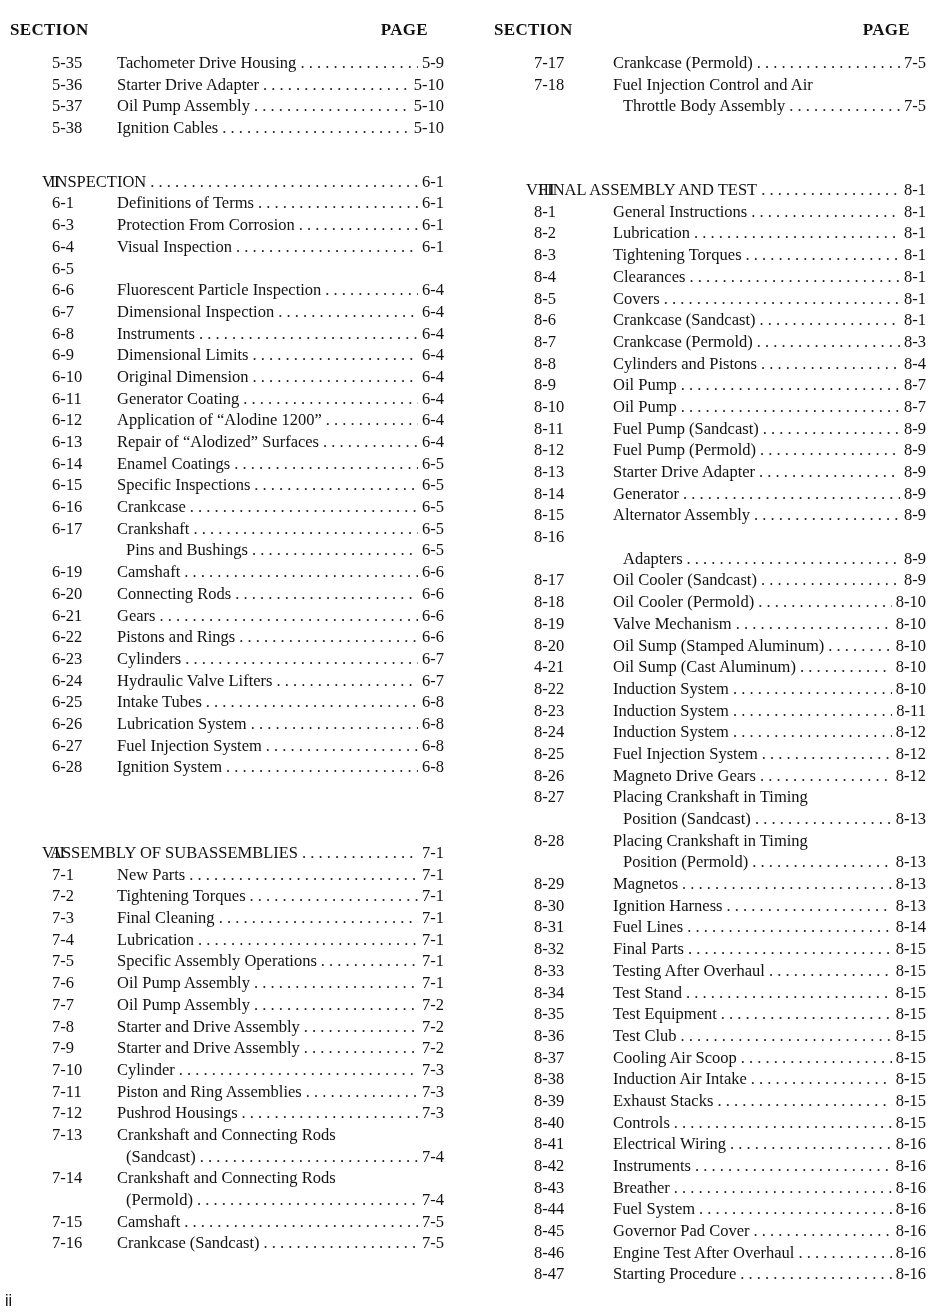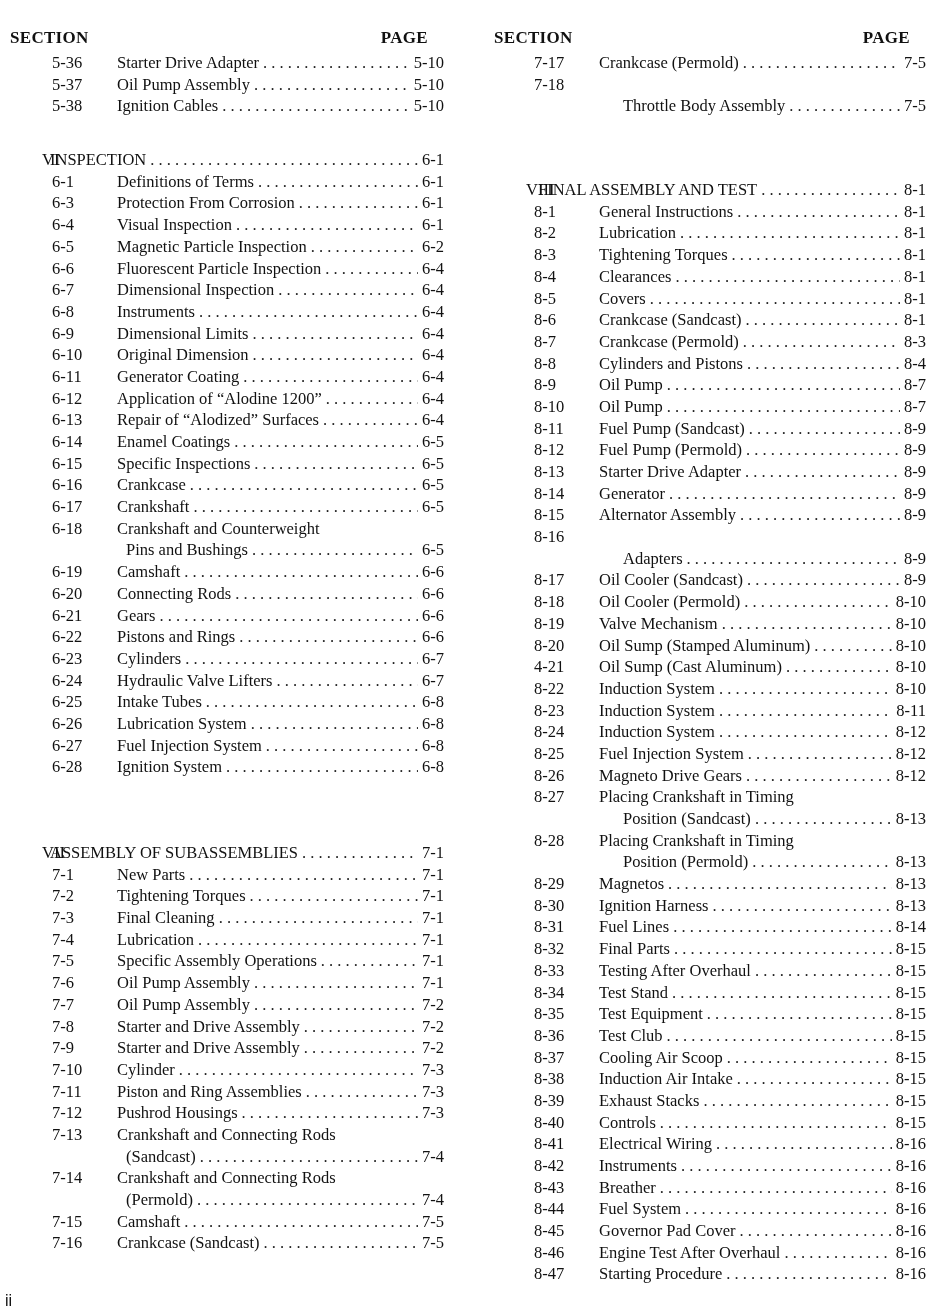--- a/index.html
+++ b/index.html
@@ -6,21 +6,21 @@
   body {
     width: 935px; height: 1315px; position: relative; overflow: hidden;
     font-family: "Liberation Serif", "DejaVu Serif", serif;
     color: #111111;
   }
   .col { position: absolute; top: 0; }
   .col-left { left: 10px; width: 434px; }
   .col-right { left: 494px; width: 432px; }
   .hdr {
     position: absolute; top: 20px; left: 0; right: 0; height: 22px;
-    font-weight: bold; font-size: 17px; letter-spacing: 0.3px; margin-top: 8px;
+    font-weight: bold; font-size: 17px; letter-spacing: 0.3px;
   }
   .hdr .h-section { position: absolute; left: 0; }
   .hdr .h-page { position: absolute; right: 16px; }
   .list { position: absolute; left: 0; right: 0; }
   .row {
     position: relative; height: 21.7px; font-size: 16.5px; line-height: 21.7px;
     white-space: nowrap;
   }
   .row .num { position: absolute; }
   .row .title-wrap {
@@ -38,39 +38,47 @@
   .row .pg { flex: 0 0 auto; text-align: right; }
   .row.no-dots .dots::before { content: ""; }
   
   .row.chapter .num { left: 0; margin-left: 32px; }
   .row.chapter .title-wrap { left: 40px; }
   .col-right .row.chapter .title-wrap { left: 44px; }
   
   .col-left .row.item .num { left: 42px; }
   .col-left .row.item .title-wrap { left: 107px; }
   .col-right .row.item .num { left: 40px; }
-  .col-right .row.item .title-wrap { left: 105px; align-items: center; }
+  .col-right .row.item .title-wrap { left: 119px; align-items: center; }
   
   .col-left .row.cont .title-wrap { left: 116px; }
   .col-right .row.cont .title-wrap { left: 129px; }
   .footer-page {
     position: absolute; left: 5px; top: 1292px; font-size: 16px;
     font-family: "Liberation Sans", sans-serif;
   }
 </style>
 </head>
 <body>
 
 <div class="col col-left">
   <div class="hdr">
     <span class="h-section">SECTION</span>
     <span class="h-page">PAGE</span>
   </div>
   <div class="list" id="left-list" style="top: 52px;">
       <div class="row item">
+        <span class="num">5-35</span>
+        <span class="title-wrap">
+          <span class="title">Tachometer Drive Housing</span>
+          <span class="dots"></span>
+          <span class="pg">5-9</span>
+        </span>
+      </div>
+      <div class="row item">
         <span class="num">5-36</span>
         <span class="title-wrap">
           <span class="title">Starter Drive Adapter</span>
           <span class="dots"></span>
           <span class="pg">5-10</span>
         </span>
       </div>
       <div class="row item">
         <span class="num">5-37</span>
         <span class="title-wrap">
@@ -115,25 +123,20 @@
       <div class="row item">
         <span class="num">6-4</span>
         <span class="title-wrap">
           <span class="title">Visual Inspection</span>
           <span class="dots"></span>
           <span class="pg">6-1</span>
         </span>
       </div>
       <div class="row item">
         <span class="num">6-5</span>
-        <span class="title-wrap">
-          <span class="title">Magnetic Particle Inspection</span>
-          <span class="dots"></span>
-          <span class="pg">6-2</span>
-        </span>
       </div>
       <div class="row item">
         <span class="num">6-6</span>
         <span class="title-wrap">
           <span class="title">Fluorescent Particle Inspection</span>
           <span class="dots"></span>
           <span class="pg">6-4</span>
         </span>
       </div>
       <div class="row item">
@@ -215,27 +218,20 @@
           <span class="dots"></span>
           <span class="pg">6-5</span>
         </span>
       </div>
       <div class="row item">
         <span class="num">6-17</span>
         <span class="title-wrap">
           <span class="title">Crankshaft</span>
           <span class="dots"></span>
           <span class="pg">6-5</span>
-        </span>
-      </div>
-      <div class="row item no-dots">
-        <span class="num">6-18</span>
-        <span class="title-wrap">
-          <span class="title">Crankshaft and Counterweight</span>
-          <span class="dots"></span>
         </span>
       </div>
       <div class="row cont">
         <span class="title-wrap">
           <span class="title">Pins and Bushings</span>
           <span class="dots"></span>
           <span class="pg">6-5</span>
         </span>
       </div>
       <div class="row item">
@@ -479,20 +475,24 @@
       <div class="row item">
         <span class="num">7-17</span>
         <span class="title-wrap">
           <span class="title">Crankcase (Permold)</span>
           <span class="dots"></span>
           <span class="pg">7-5</span>
         </span>
       </div>
       <div class="row item no-dots">
         <span class="num">7-18</span>
+        <span class="title-wrap">
+          <span class="title">Fuel Injection Control and Air</span>
+          <span class="dots"></span>
+        </span>
       </div>
       <div class="row cont">
         <span class="title-wrap">
           <span class="title">Throttle Body Assembly</span>
           <span class="dots"></span>
           <span class="pg">7-5</span>
         </span>
       </div>
       <div style="height: 62px;"></div>
       <div class="row chapter">

